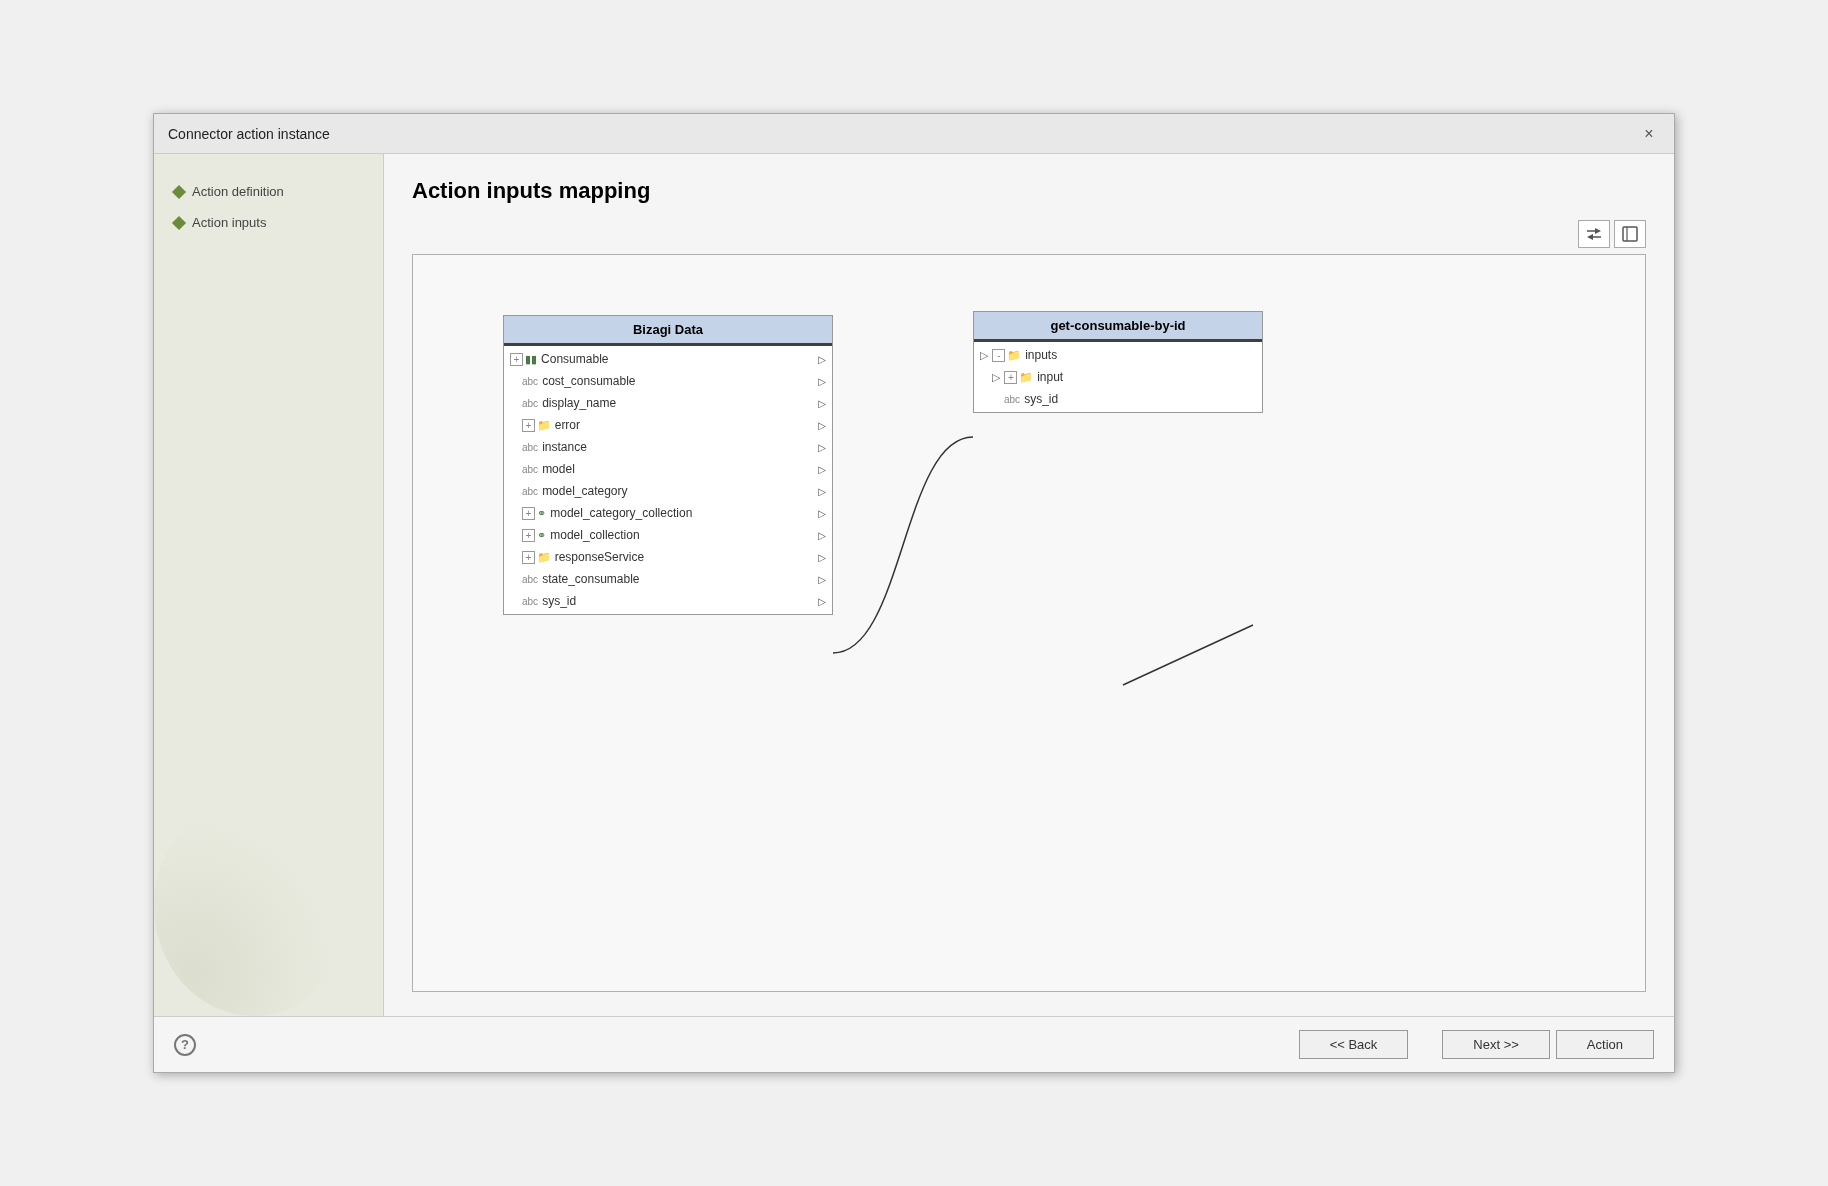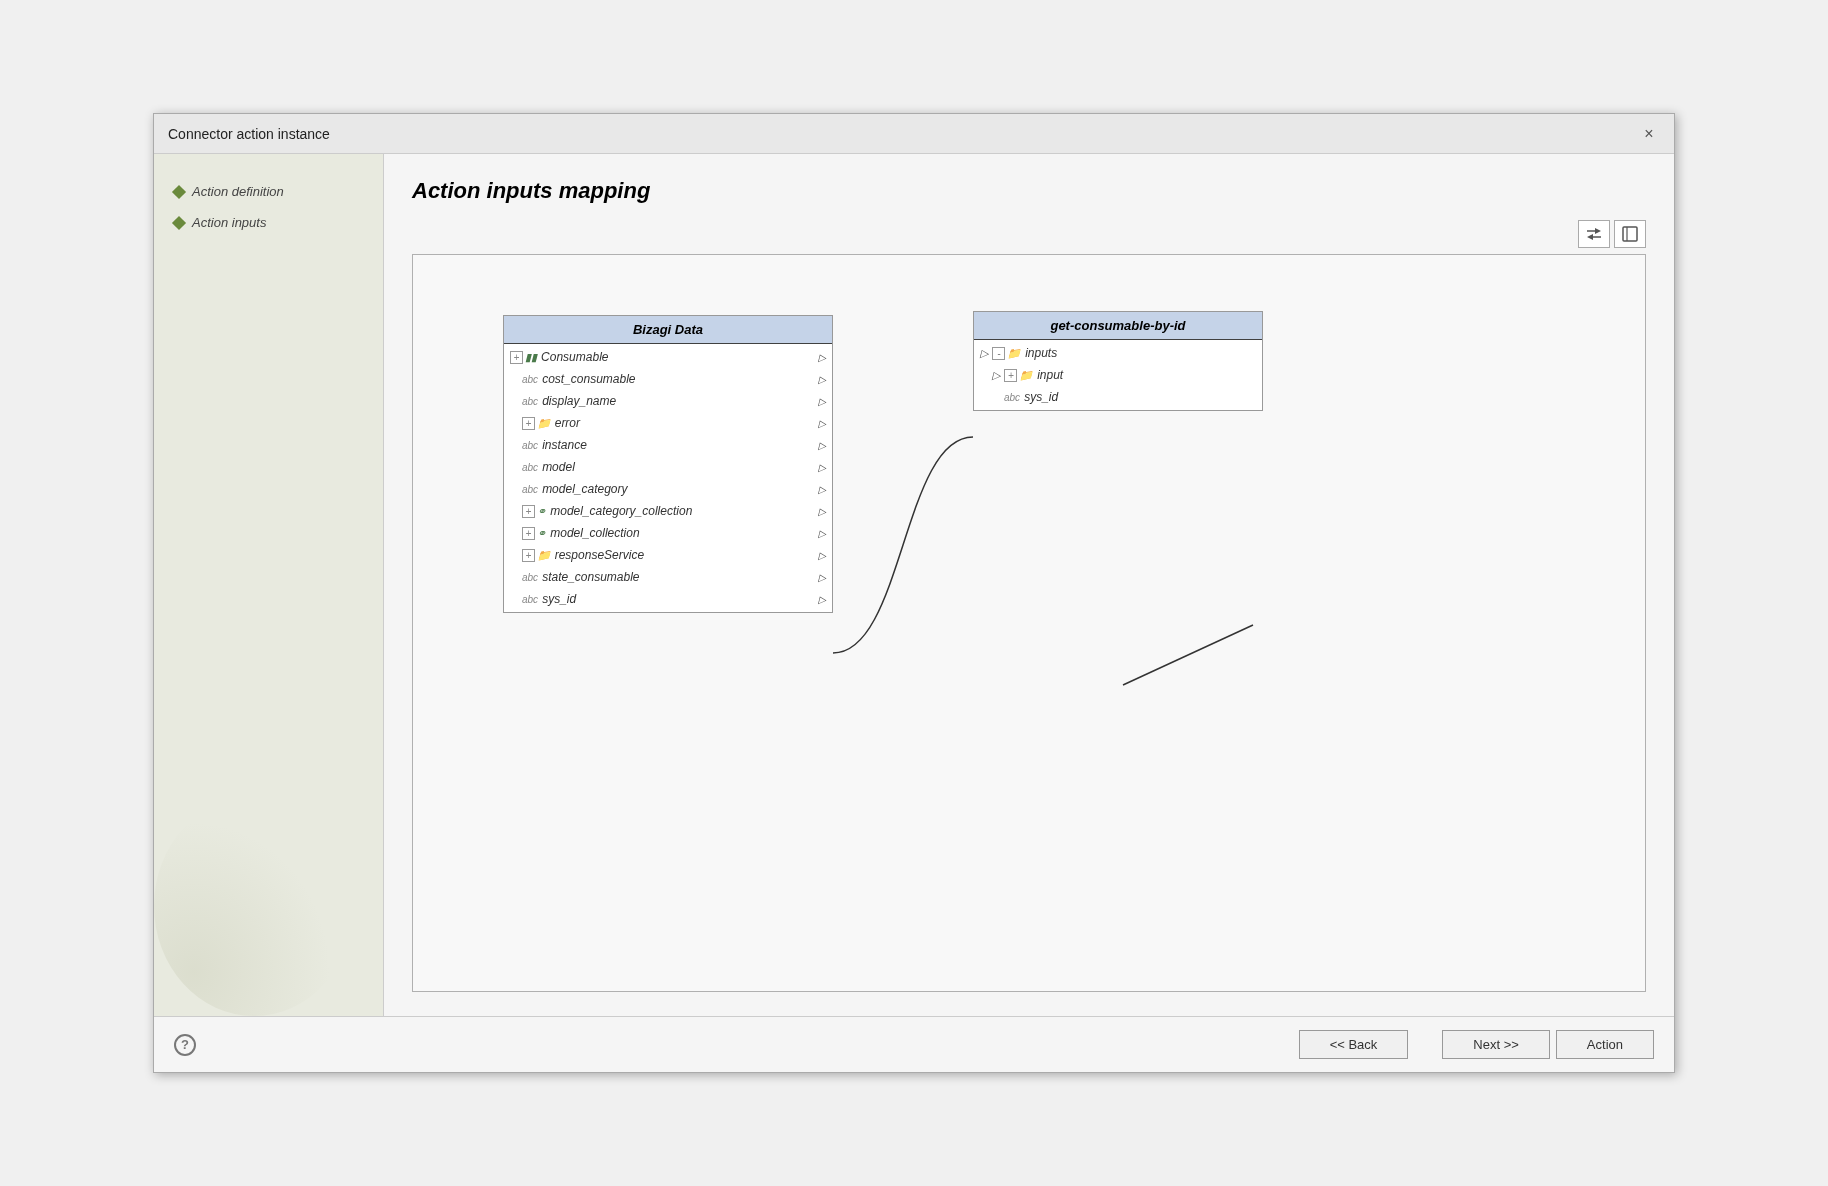--- a/index.html
+++ b/index.html
@@ -46,21 +46,20 @@
       justify-content: center;
       font-size: 16px;
       color: #555;
       border: none;
       background: transparent;
     }
     .dialog-body {
       display: flex;
       flex: 1;
       overflow: hidden;
-      font-style: italic;
     }
     .sidebar {
       width: 230px;
       background: #e8eadf;
       padding: 30px 20px;
       border-right: 1px solid #ccc;
       display: flex;
       flex-direction: column;
       gap: 16px;
       position: relative;
@@ -135,21 +134,21 @@
       border: 1px solid #999;
       background: #fff;
       min-width: 200px;
     }
     .data-table-header {
       background: #c5d3e8;
       padding: 6px 10px;
       font-weight: bold;
       font-size: 13px;
       text-align: center;
-      border-bottom: 1px solid #404040;
+      border-bottom: 3px solid #404040;
     }
     .data-table-body {
       padding: 2px 0;
     }
     .table-row {
       display: flex;
       align-items: center;
       padding: 2px 6px;
       font-size: 12px;
       color: #333;

